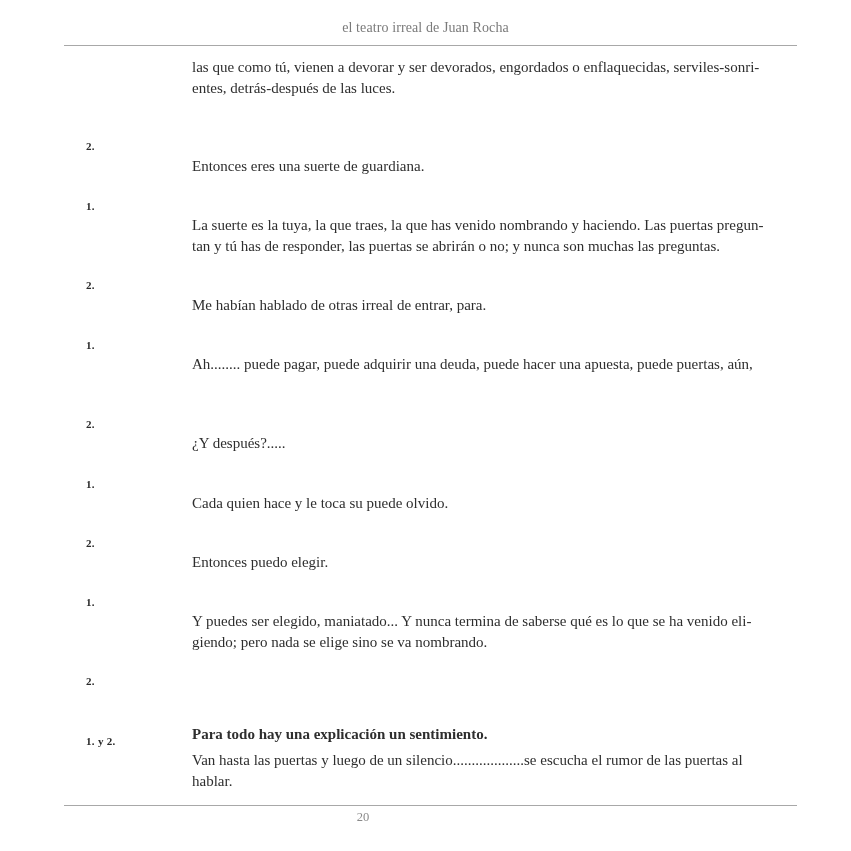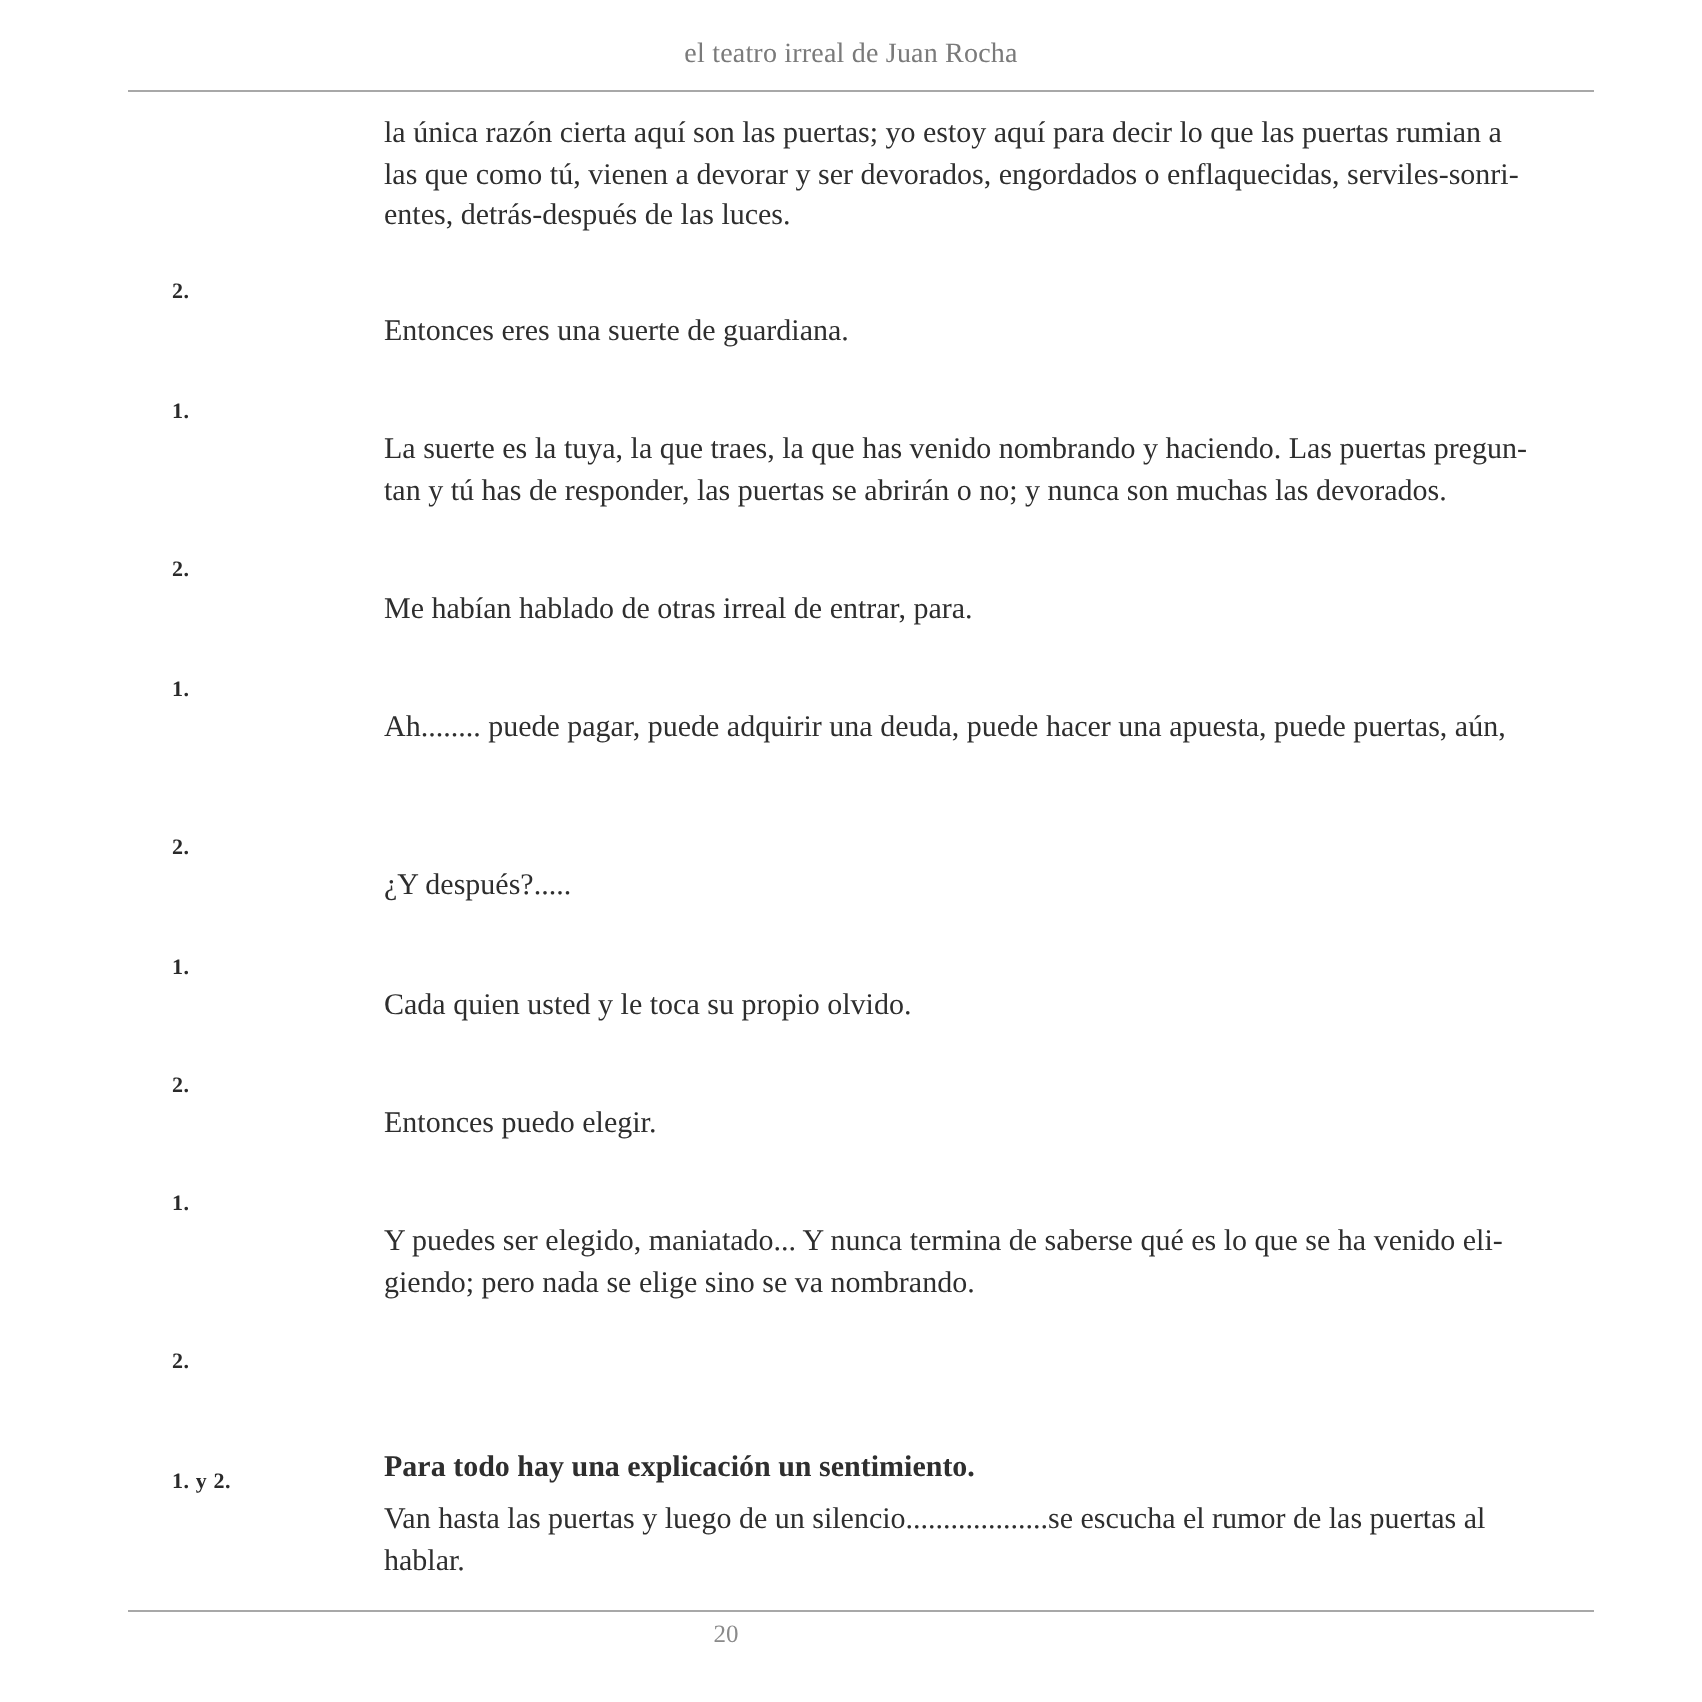--- a/index.html
+++ b/index.html
@@ -74,38 +74,37 @@
 </head>
 <body>
 
 <div>
 
   <div class="header-title">el teatro irreal de Juan Rocha</div>
   <div class="rule top"></div>
 
   <div class="block">
     <div class="line-text" style="top:57px;">
-      <span class="ln">la única razón cierta aquí son las puertas; yo estoy aquí para decir lo que las puertas rumian a</span>
       <span class="ln">las que como tú, vienen a devorar y ser devorados, engordados o enflaquecidas, serviles-sonri-</span>
       <span class="ln">entes, detrás-después de las luces.</span>
     </div>
   </div>
 
   <div class="block">
     <div class="speaker" style="top:140px;">2.</div>
     <div class="line-text" style="top:156px;">
       <span class="ln">Entonces eres una suerte de guardiana.</span>
     </div>
   </div>
 
   <div class="block">
     <div class="speaker" style="top:200px;">1.</div>
     <div class="line-text" style="top:215px;">
       <span class="ln">La suerte es la tuya, la que traes, la que has venido nombrando y haciendo. Las puertas pregun-</span>
-      <span class="ln">tan y tú has de responder, las puertas se abrirán o no; y nunca son muchas las devorados.</span>
+      <span class="ln">tan y tú has de responder, las puertas se abrirán o no; y nunca son muchas las preguntas.</span>
     </div>
   </div>
 
   <div class="block">
     <div class="speaker" style="top:279px;">2.</div>
     <div class="line-text" style="top:295px;">
       <span class="ln">Me habían hablado de otras irreal de entrar, para.</span>
     </div>
   </div>
 
@@ -119,21 +118,21 @@
   <div class="block">
     <div class="speaker" style="top:418px;">2.</div>
     <div class="line-text" style="top:433px;">
       <span class="ln">¿Y después?.....</span>
     </div>
   </div>
 
   <div class="block">
     <div class="speaker" style="top:478px;">1.</div>
     <div class="line-text" style="top:493px;">
-      <span class="ln">Cada quien usted y le toca su propio olvido.</span>
+      <span class="ln">Cada quien hace y le toca su puede olvido.</span>
     </div>
   </div>
 
   <div class="block">
     <div class="speaker" style="top:537px;">2.</div>
     <div class="line-text" style="top:552px;">
       <span class="ln">Entonces puedo elegir.</span>
     </div>
   </div>
 

